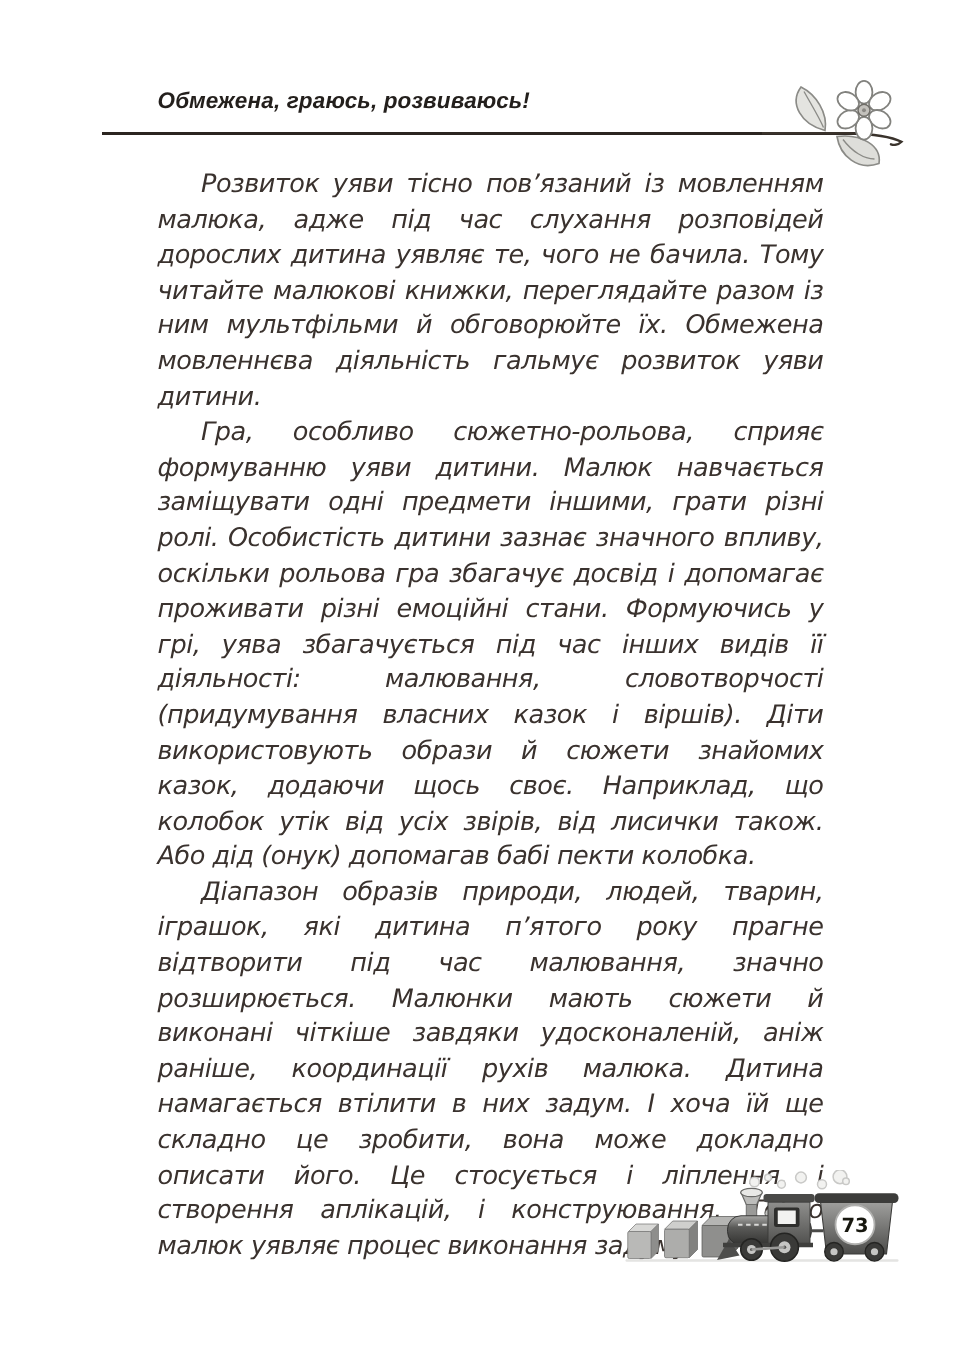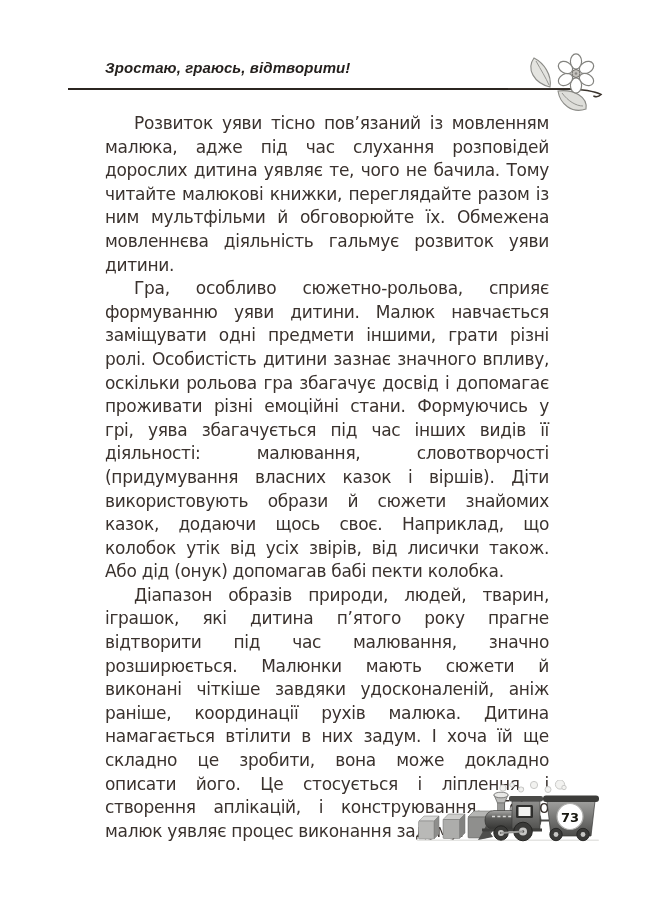--- a/index.html
+++ b/index.html
@@ -41,41 +41,41 @@
     position: absolute;
     left: 105px; top: 112px;
     width: 444px;
     color: #3a322e;
     font-size: 17px;
     line-height: 23.6px;
     letter-spacing: -0.3px;
     text-align: justify;
     hyphens: auto;
   }
-  .body-text p { margin: 0; text-indent: 29px; }
+  .body-text p { margin: 0; text-indent: 29px; font-style: italic; }
 
   
   .train-illustration {
     position: absolute;
     left: 415px; top: 780px;
     width: 190px; height: 66px;
   }
   .pgnum {
     font-family: "DejaVu Sans", sans-serif;
     font-weight: 700;
     font-size: 13px;
     fill: #17170f;
   }
 </style>
 </head>
 <body>
 
 <div class="page">
 
-  <div class="running-title">Зростаю, граюсь, відтворити!</div>
+  <div class="running-title">Обмежена, граюсь, розвиваюсь!</div>
 
   <div class="header-rule"></div>
 
   <svg class="flower-ornament" viewBox="0 0 100 78" xmlns="http://www.w3.org/2000/svg">
 
     <path d="M0,43.8 H58 C74,44.3 86,46 93,49.5 C91,51.5 88,52 86,51.2" fill="none" stroke="#3a332c" stroke-width="1.6" stroke-linecap="round"></path>
 
     <path d="M42,42 C26,38 18,24 26,13 C36,18 44,30 42,42 Z" fill="#e4e4e0" stroke="#8b8b87" stroke-width="1.1"></path>
     <path d="M28,16 C33,25 38,33 41,40" fill="none" stroke="#8b8b87" stroke-width="0.9"></path>
 

